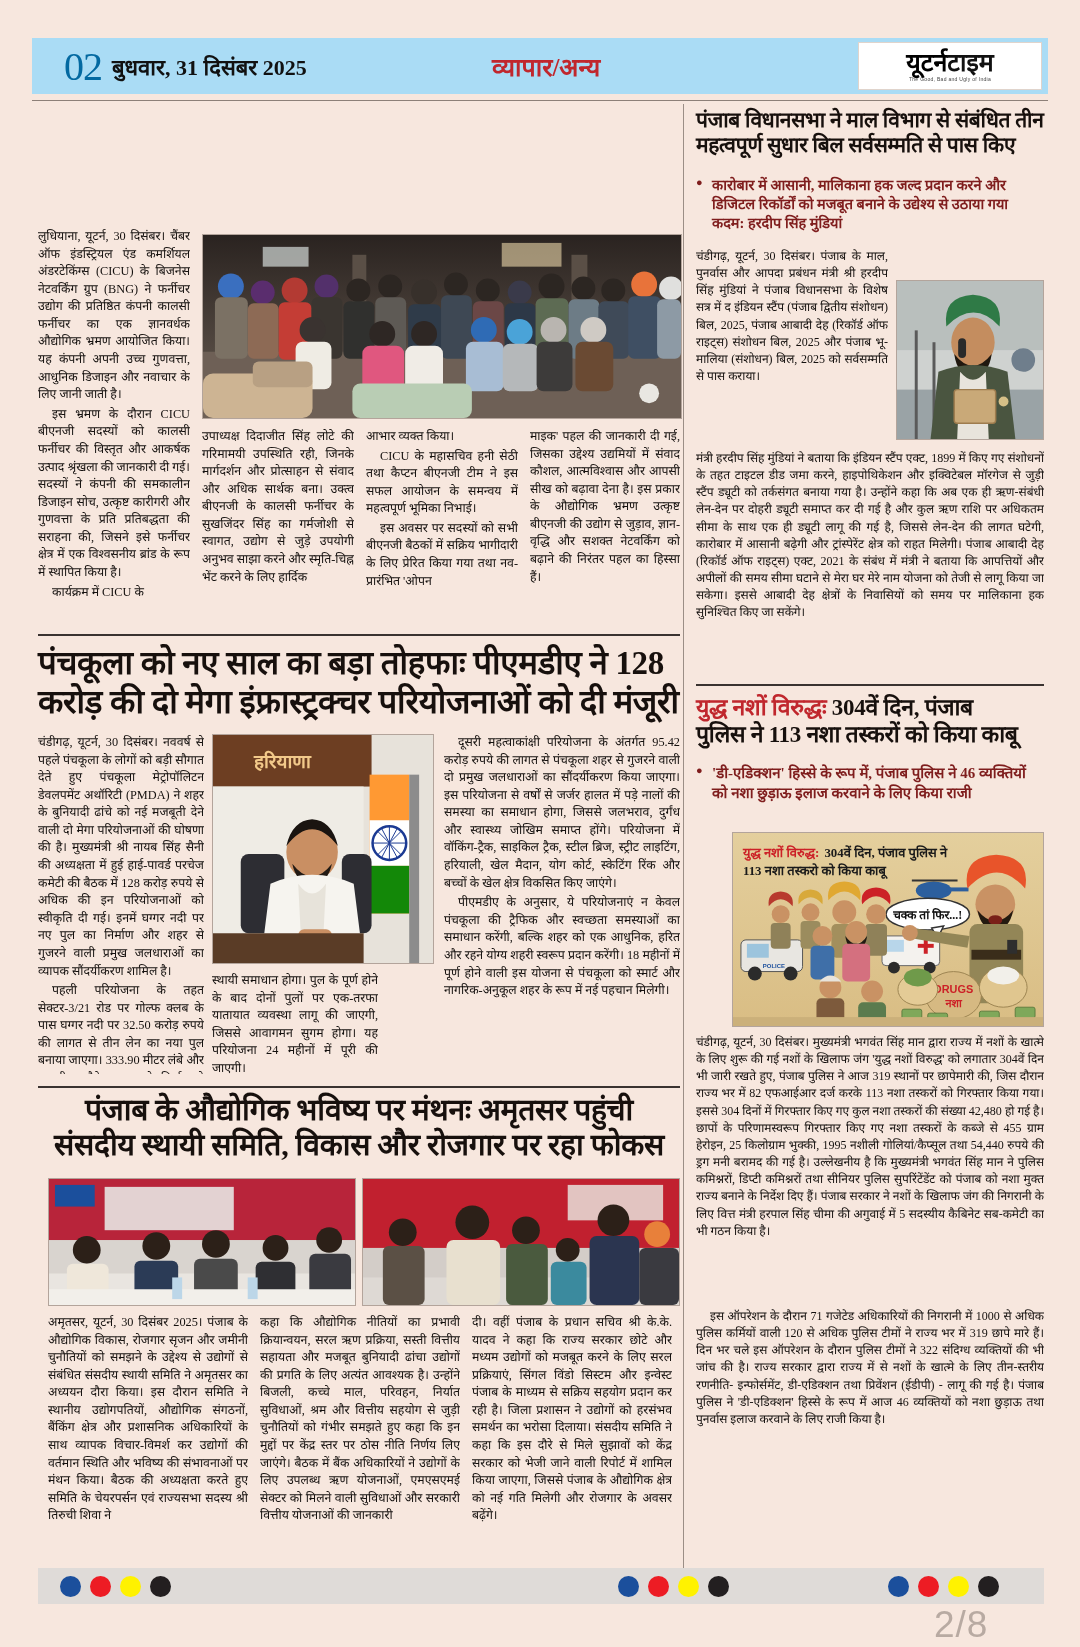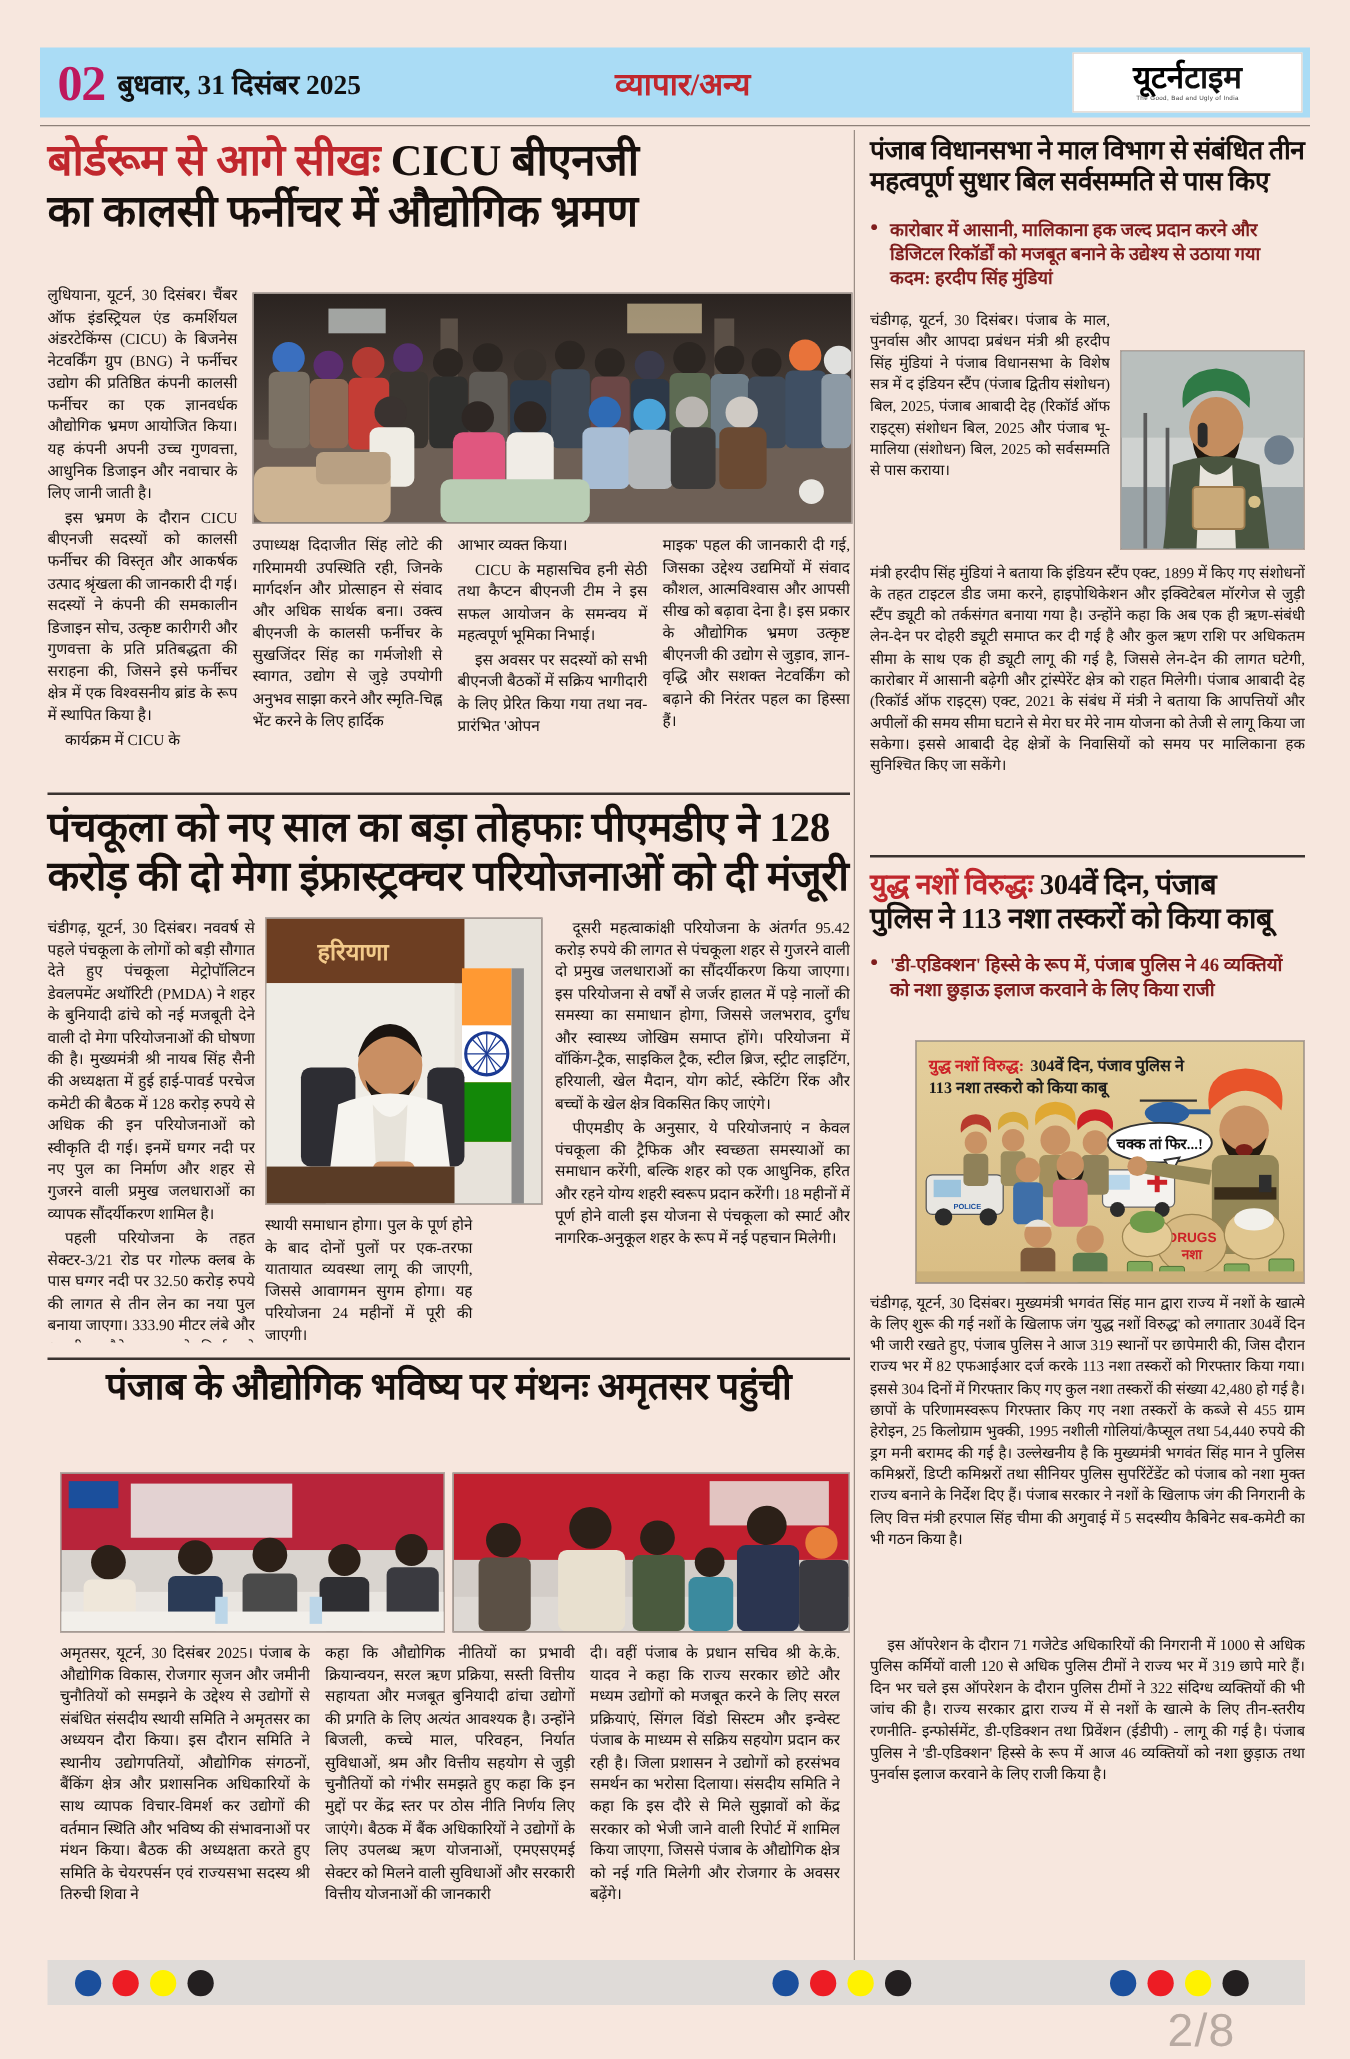--- a/index.html
+++ b/index.html
@@ -32,24 +32,24 @@
   .masthead-bar {
     position: absolute;
     left: 0; top: 26px;
     width: 1016px; height: 56px;
     background: #aadcf5;
     display: flex;
     align-items: center;
   }
   .page-num {
     font-family: "Liberation Serif", serif;
-    font-weight: bold;
+    font-weight: normal;
     font-size: 40px;
-    color: #be185d;
-    margin-left: 14px;
+    color: #0369a1;
+    margin-left: 32px;
     letter-spacing: -1px;
   }
   .masthead-date {
     font-family: "Liberation Serif", serif;
     font-size: 22px;
     color: #111;
     margin-left: 10px;
     font-weight: 600;
   }
   .masthead-section {
@@ -171,25 +171,20 @@
         <span class="logo-u">यूटर्न</span><span class="logo-t">टाइम</span>
       </div>
       <div class="logo-tag">The Good, Bad and Ugly of India</div>
     </div>
   </div>
 
   <div class="hrule" style="left:0; top:88px; width:1016px;"></div>
 
   <div class="vrule" style="left:651px; top:92px; height:1500px;"></div>
 
-  <div class="hl" style="position:absolute; left:6px; top:96px; width:640px; font-size:35px;">
-    <span class="red">बोर्डरूम से आगे सीखः</span>
-    <span>CICU बीएनजी</span>
-    <div>का कालसी फर्नीचर में औद्योगिक भ्रमण</div>
-  </div>
 
   <div class="photo" style="left:170px; top:222px; width:480px; height:185px;">
     <svg viewBox="0 0 480 185" preserveAspectRatio="none">
       <defs>
         <linearGradient id="rmbg" x1="0" y1="0" x2="0" y2="1">
           <stop offset="0%" stop-color="#2a2320"></stop>
               <stop offset="55%" stop-color="#4d433c"></stop>
               <stop offset="100%" stop-color="#6b5e53"></stop>
         </linearGradient>
       </defs>
@@ -324,20 +319,21 @@
   </div>
   <div class="body-col" style="position:absolute; left:412px; top:722px; width:236px; height:340px;">
     <p>दूसरी महत्वाकांक्षी परियोजना के अंतर्गत 95.42 करोड़ रुपये की लागत से पंचकूला शहर से गुजरने वाली दो प्रमुख जलधाराओं का सौंदर्यीकरण किया जाएगा। इस परियोजना से वर्षों से जर्जर हालत में पड़े नालों की समस्या का समाधान होगा, जिससे जलभराव, दुर्गंध और स्वास्थ्य जोखिम समाप्त होंगे। परियोजना में वॉकिंग-ट्रैक, साइकिल ट्रैक, स्टील ब्रिज, स्ट्रीट लाइटिंग, हरियाली, खेल मैदान, योग कोर्ट, स्केटिंग रिंक और बच्चों के खेल क्षेत्र विकसित किए जाएंगे।</p>
     <p>पीएमडीए के अनुसार, ये परियोजनाएं न केवल पंचकूला की ट्रैफिक और स्वच्छता समस्याओं का समाधान करेंगी, बल्कि शहर को एक आधुनिक, हरित और रहने योग्य शहरी स्वरूप प्रदान करेंगी। 18 महीनों में पूर्ण होने वाली इस योजना से पंचकूला को स्मार्ट और नागरिक-अनुकूल शहर के रूप में नई पहचान मिलेगी।</p>
   </div>
 
   <div class="thick-rule" style="left:6px; top:1074px; width:642px;"></div>
 
   <div class="hl" style="position:absolute; left:6px; top:1080px; width:642px; font-size:30px; text-align:center;">
     <div>पंजाब के औद्योगिक भविष्य पर मंथनः अमृतसर पहुंची</div>
+    <div>संसदीय स्थायी समिति, विकास और रोजगार पर रहा फोकस</div>
   </div>
 
   <div class="photo" style="left:16px; top:1166px; width:308px; height:128px;">
     <svg viewBox="0 0 308 128" preserveAspectRatio="none">
       <rect width="308" height="128" fill="#d9d4cf"></rect>
       <rect x="0" y="0" width="308" height="62" fill="#b8243a"></rect>
       <rect x="6" y="6" width="40" height="22" fill="#1b4f9c"></rect>
       <rect x="56" y="8" width="130" height="44" fill="#e8e6e3" opacity="0.9"></rect>
       <rect x="0" y="96" width="308" height="32" fill="#e9e5e0"></rect>
       <g>

